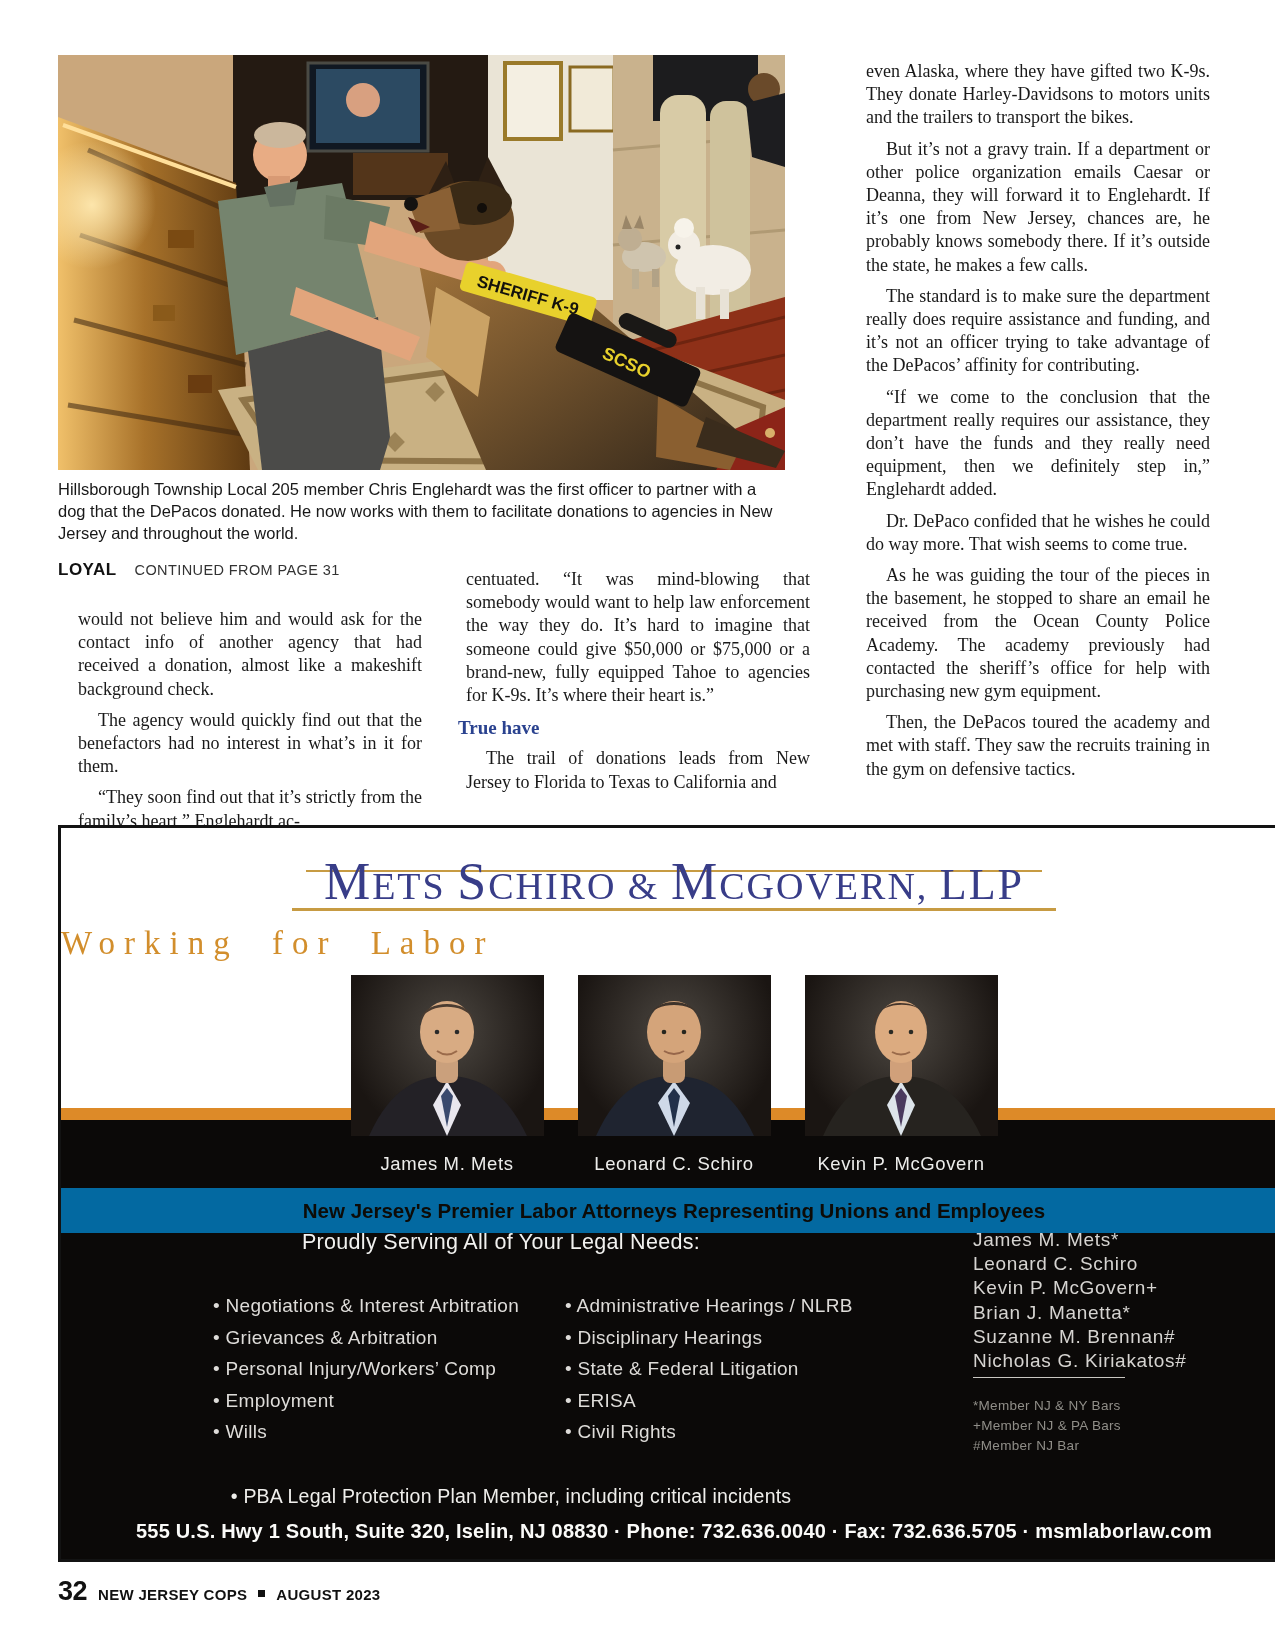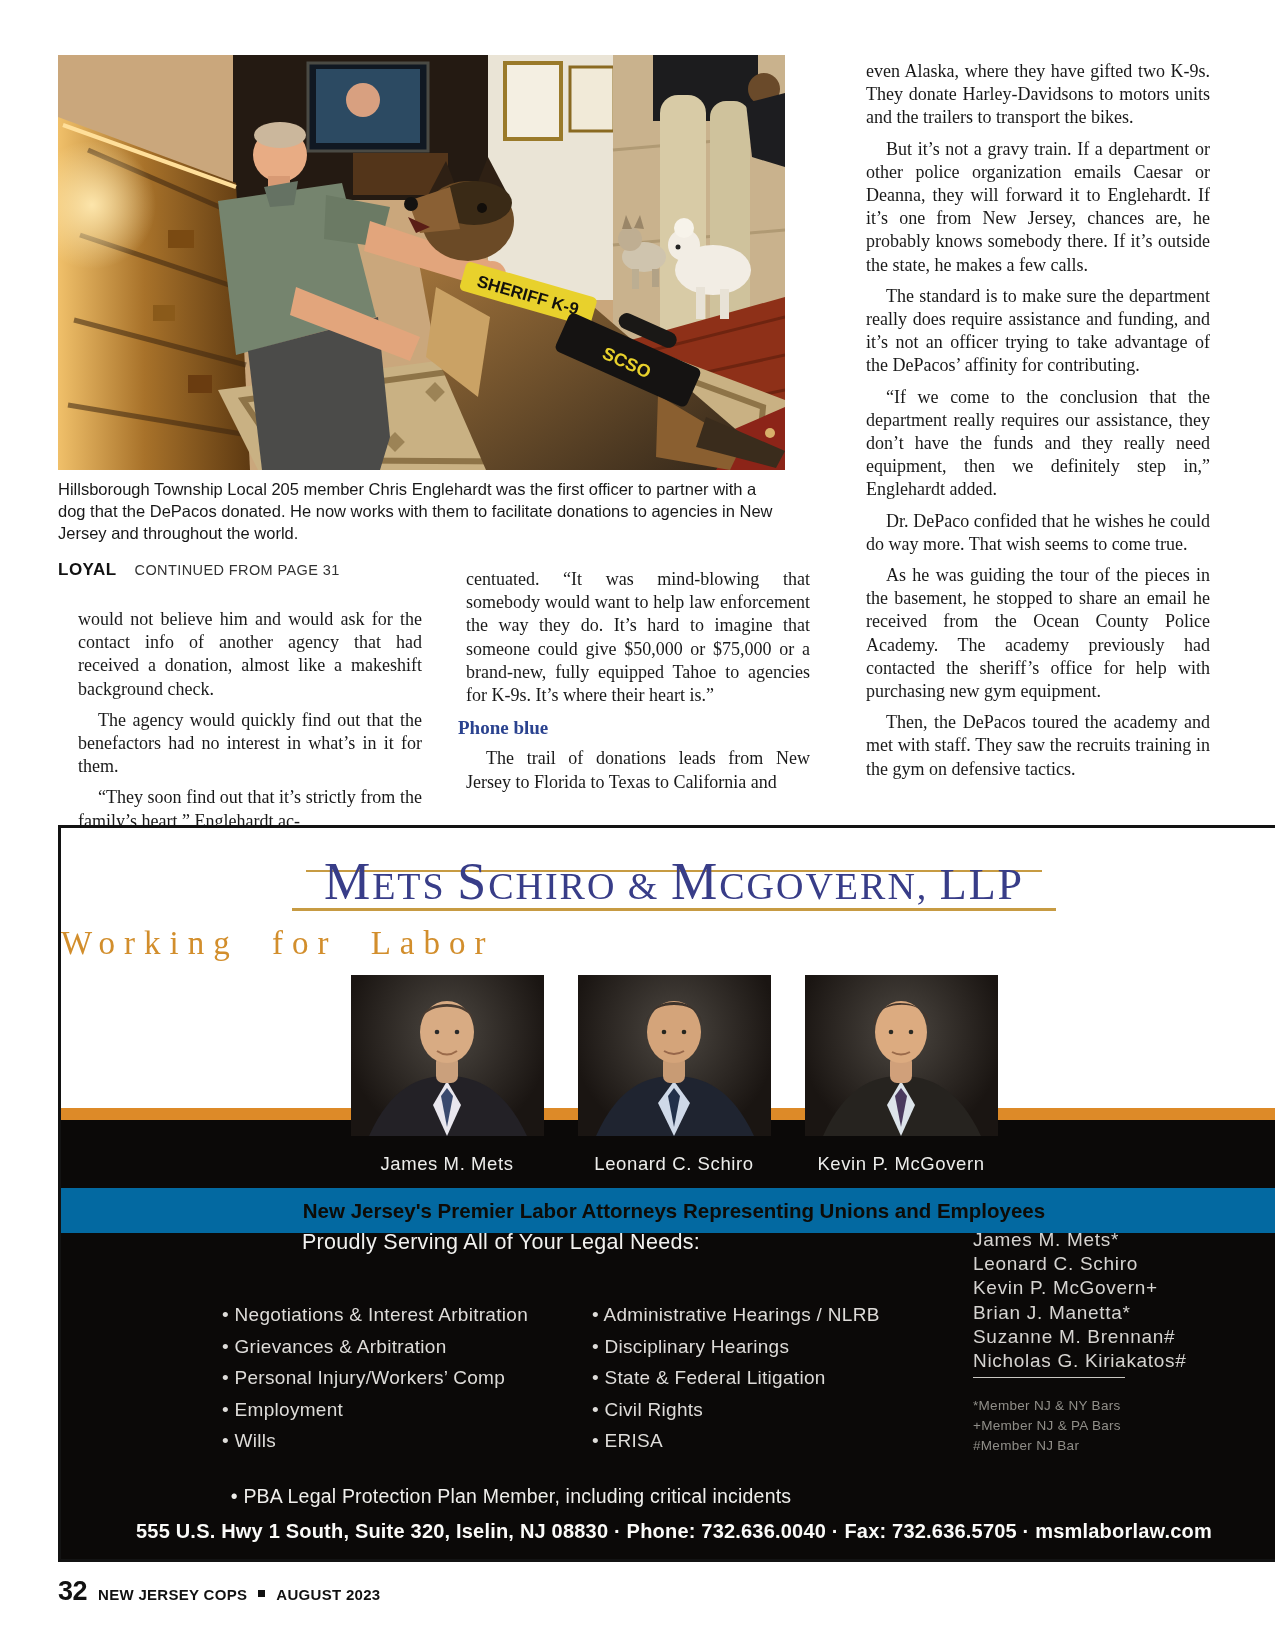--- a/index.html
+++ b/index.html
@@ -53,21 +53,21 @@
   .names-row{position:absolute;left:0;right:0;top:325px;display:flex;justify-content:center;gap:34px;}
   .names-row div{width:193px;text-align:center;font-size:18.5px;color:#ededeb;letter-spacing:.6px;}
 
   .gold-banner{position:absolute;left:0;right:0;top:360px;height:45px;background:#0369a1;
                display:flex;align-items:center;justify-content:center;}
   .gold-banner span{font-size:20.5px;font-weight:700;color:#0d0b07;}
 
   .services-head{position:absolute;left:90px;width:700px;top:402px;text-align:center;
                  font-size:21.5px;color:#f2f2f0;letter-spacing:.3px;}
   .services{position:absolute;left:152px;top:462px;display:flex;gap:22px;}
-  .services ul{margin:9px;padding:0;list-style:none;width:330px;}
+  .services ul{margin:0;padding:0;list-style:none;width:330px;}
   .services li{font-size:19px;line-height:31.5px;color:#dedcd9;letter-spacing:.3px;}
   .services li::before{content:"• ";}
 
   .attorneys{position:absolute;left:912px;top:400px;}
   .attorneys div{font-size:19px;line-height:24.2px;color:#d6d4d1;letter-spacing:.7px;}
   .att-divider{position:absolute;left:912px;top:549px;width:152px;height:1px;background:#c9c7c2;}
   .bar-notes{position:absolute;left:912px;top:568px;}
   .bar-notes div{font-size:13.5px;line-height:20px;color:#908e88;letter-spacing:.3px;}
 
   .pba-line{position:absolute;left:60px;width:780px;top:657px;text-align:center;
@@ -231,21 +231,21 @@
   </div>
 
   <div class="col col-1">
     <p class="para">would not believe him and would ask for the contact info of another agency that had received a donation, almost like a makeshift background check.</p>
     <p class="para indent">The agency would quickly find out that the benefactors had no interest in what’s in it for them.</p>
     <p class="para indent">“They soon find out that it’s strictly from the family’s heart,” Englehardt ac-</p>
   </div>
 
   <div class="col col-2">
     <p class="para">centuated. “It was mind-blowing that somebody would want to help law enforcement the way they do. It’s hard to imagine that someone could give $50,000 or $75,000 or a brand-new, fully equipped Tahoe to agencies for K-9s. It’s where their heart is.”</p>
-    <h3 class="subhead">Phone blue</h3>
+    <h3 class="subhead">True have</h3>
     <p class="para indent">The trail of donations leads from New Jersey to Florida to Texas to California and</p>
   </div>
 
   <div class="col col-3">
     <p class="para">even Alaska, where they have gifted two K-9s. They donate Harley-Davidsons to motors units and the trailers to transport the bikes.</p>
     <p class="para indent">But it’s not a gravy train. If a department or other police organization emails Caesar or Deanna, they will forward it to Englehardt. If it’s one from New Jersey, chances are, he probably knows somebody there. If it’s outside the state, he makes a few calls.</p>
     <p class="para indent">The standard is to make sure the department really does require assistance and funding, and it’s not an officer trying to take advantage of the DePacos’ affinity for contributing.</p>
     <p class="para indent">“If we come to the conclusion that the department really requires our assistance, they don’t have the funds and they really need equipment, then we definitely step in,” Englehardt added.</p>
     <p class="para indent">Dr. DePaco confided that he wishes he could do way more. That wish seems to come true.</p>
     <p class="para indent">As he was guiding the tour of the pieces in the basement, he stopped to share an email he received from the Ocean County Police Academy. The academy previously had contacted the sheriff’s office for help with purchasing new gym equipment.</p>
@@ -320,22 +320,22 @@
         <li>Negotiations &amp; Interest Arbitration</li>
         <li>Grievances &amp; Arbitration</li>
         <li>Personal Injury/Workers’ Comp</li>
         <li>Employment</li>
         <li>Wills</li>
       </ul>
       <ul>
         <li>Administrative Hearings / NLRB</li>
         <li>Disciplinary Hearings</li>
         <li>State &amp; Federal Litigation</li>
+        <li>ERISA</li>
         <li>Civil Rights</li>
-        <li>ERISA</li>
       </ul>
     </div>
 
     <div class="attorneys">
       <div>James M. Mets*</div>
       <div>Leonard C. Schiro</div>
       <div>Kevin P. McGovern+</div>
       <div>Brian J. Manetta*</div>
       <div>Suzanne M. Brennan#</div>
       <div>Nicholas G. Kiriakatos#</div>

